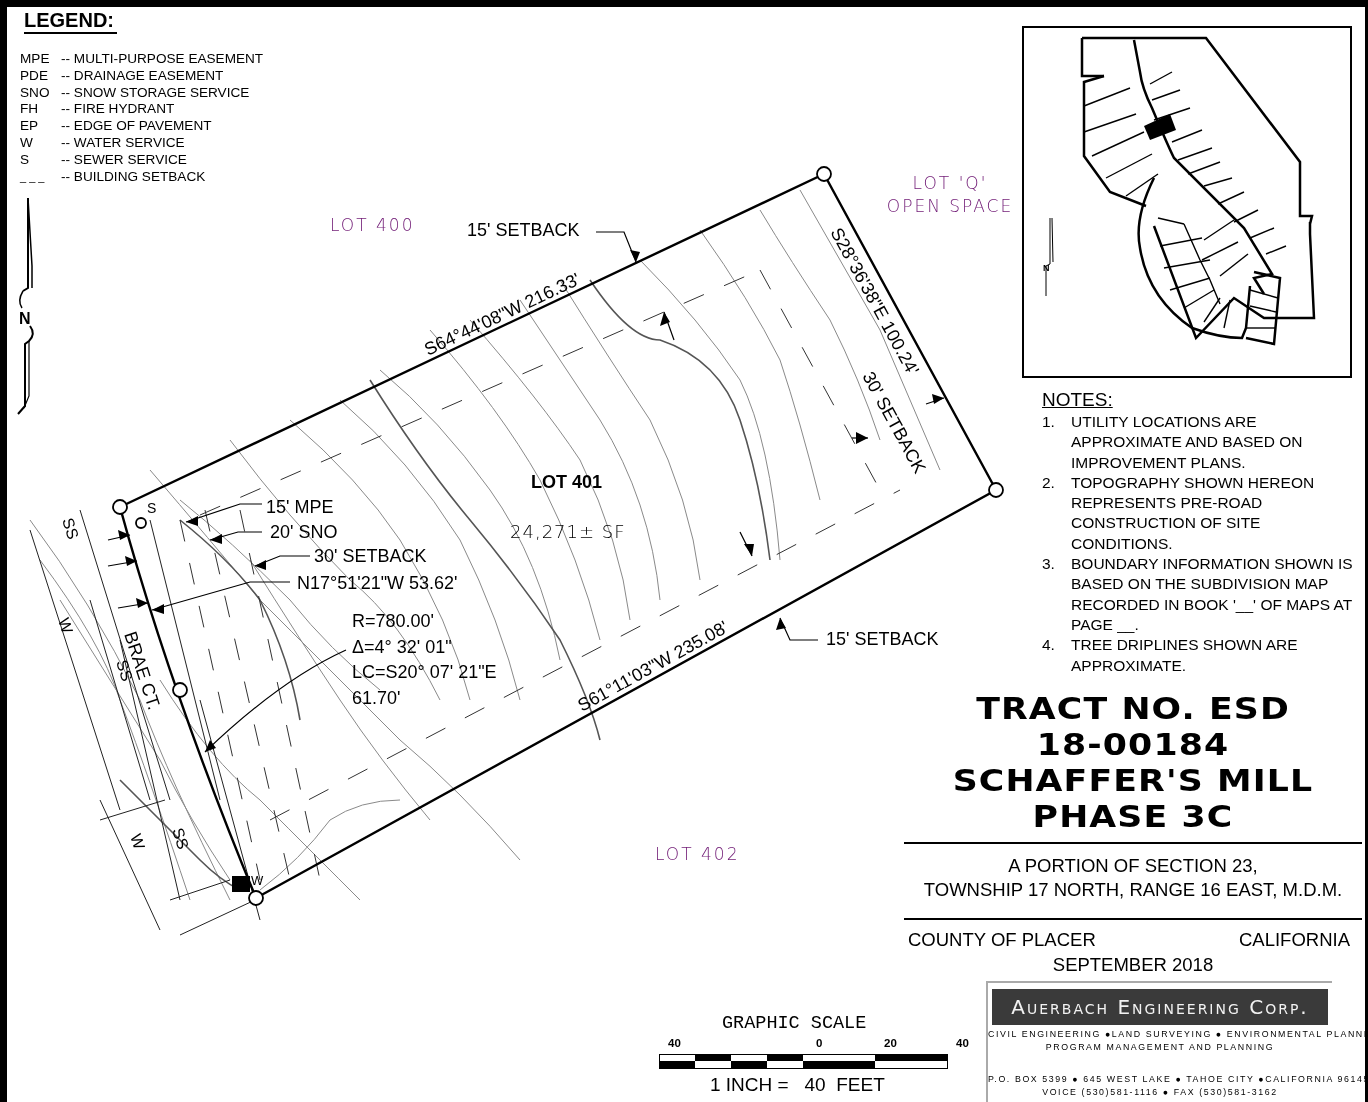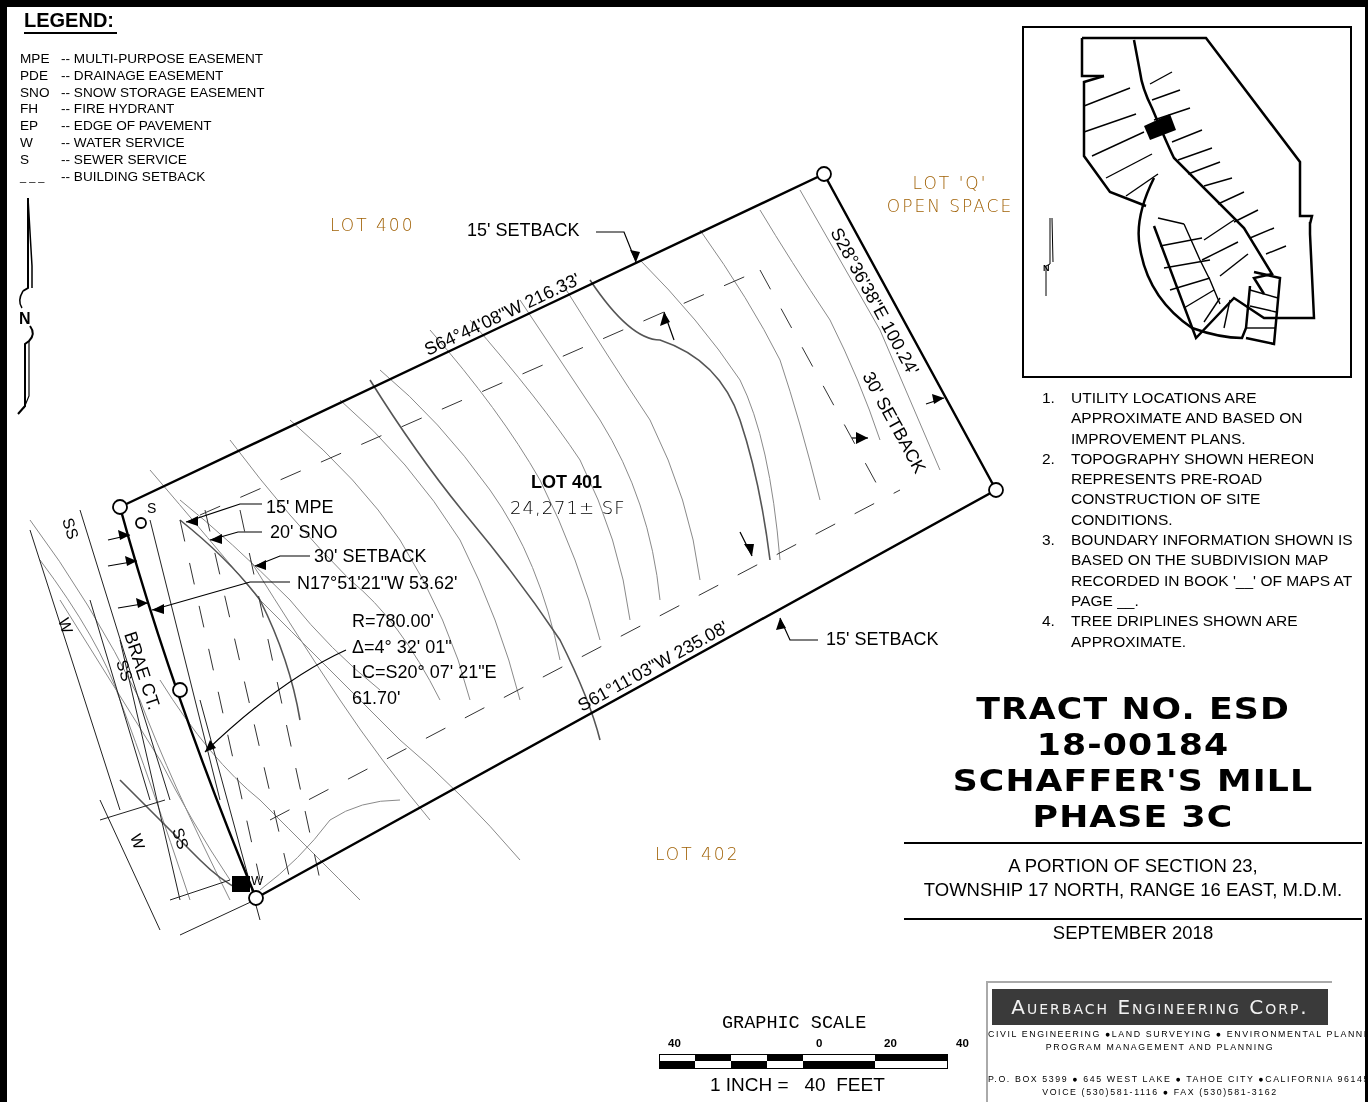--- a/index.html
+++ b/index.html
@@ -21,42 +21,42 @@
   .portion { text-align: center; font-size: 18.5px; line-height: 24px; padding: 10px 0 16px; }
   .county-row { display: flex; justify-content: space-between; font-size: 18.5px; line-height: 24px; padding: 8px 12px 0 4px; }
   .date { text-align: center; font-size: 18.5px; line-height: 26px; }
   .firm { left: 986px; top: 981px; width: 346px; height: 121px; border-left: 2px solid #aaa; border-top: 2px solid #aaa; box-sizing: border-box; }
   .firm-banner { margin: 6px 4px 0 4px; height: 36px; background: #3a3a3a; color: #f2f2f2; font-family: "DejaVu Sans", sans-serif; font-size: 20px; line-height: 36px; text-align: center; letter-spacing: 2px; font-variant: small-caps; font-weight: normal; }
   .firm-line { text-align: center; font-size: 8.8px; letter-spacing: 1.6px; line-height: 13px; white-space: nowrap; }
   .firm-web { font-size: 8.3px; letter-spacing: 0; }
   .scale-title { left: 722px; top: 1013px; font-size: 18.5px; line-height: 22px; font-family: Liberation Mono, monospace; }
   .scale-tick { font-size: 11.5px; font-weight: bold; margin-left: 16px; }
   .scale-foot { left: 710px; top: 1074px; font-size: 19px; line-height: 22px; white-space: pre; }
-  .lotlbl { font-family: "DejaVu Sans", sans-serif; font-weight: 200; color: #a16207; font-size: 17px; letter-spacing: 2px; }
+  .lotlbl { font-family: "DejaVu Sans", sans-serif; font-weight: 200; color: #701a75; font-size: 17px; letter-spacing: 2px; }
   .plat-text { font-size: 18px; white-space: nowrap; }
   svg text { font-family: "Liberation Sans", sans-serif; }
 </style>
 </head>
 <body>
 
 <div class="sheet"></div>
 
 <div class="abs legend-title">LEGEND:</div>
 <div class="abs legend-list">
   <div class="legend-row">
       <span class="legend-abbr">MPE</span>
       <span>-- MULTI-PURPOSE EASEMENT</span>
     </div>
   <div class="legend-row">
       <span class="legend-abbr">PDE</span>
       <span>-- DRAINAGE EASEMENT</span>
     </div>
   <div class="legend-row">
       <span class="legend-abbr">SNO</span>
-      <span>-- SNOW STORAGE EASEMENT</span>
+      <span>-- SNOW STORAGE SERVICE</span>
     </div>
   <div class="legend-row">
       <span class="legend-abbr">FH</span>
       <span>-- FIRE HYDRANT</span>
     </div>
   <div class="legend-row">
       <span class="legend-abbr">EP</span>
       <span>-- EDGE OF PAVEMENT</span>
     </div>
   <div class="legend-row">
@@ -195,21 +195,21 @@
   <text x="0" y="0" font-size="16" transform="translate(130,836) rotate(72)">W</text>
 </svg>
 
 <div class="abs lotlbl" style="left:330px;top:215px;">LOT 400</div>
 <div class="abs lotlbl" style="left:655px;top:844px;">LOT 402</div>
 <div class="abs lotlbl" style="left:894px;top:172px;text-align:center;width:112px;line-height:23px;">
   <div>LOT 'Q'</div>
   <div style="margin-left:-30px;width:172px;">OPEN SPACE</div>
 </div>
 <div class="abs plat-text" style="left:531px;top:472px;font-weight:bold;">LOT 401</div>
-<div class="abs plat-text" style="left:510px;top:497px;font-family:'DejaVu Sans',sans-serif;font-size:18px;font-weight:200;letter-spacing:1px;">24,271± SF</div>
+<div class="abs plat-text" style="left:510px;top:521px;font-family:'DejaVu Sans',sans-serif;font-size:18px;font-weight:200;letter-spacing:1px;">24,271± SF</div>
 <div class="abs plat-text" style="left:467px;top:220px;">15' SETBACK</div>
 <div class="abs plat-text" style="left:826px;top:629px;">15' SETBACK</div>
 <div class="abs plat-text" style="left:266px;top:497px;">15' MPE</div>
 <div class="abs plat-text" style="left:270px;top:522px;">20' SNO</div>
 <div class="abs plat-text" style="left:314px;top:546px;">30' SETBACK</div>
 <div class="abs plat-text" style="left:297px;top:573px;">N17°51'21"W  53.62'</div>
 <div class="abs plat-text" style="left:352px;top:609px;line-height:25.5px;">
   <div>R=780.00'</div>
   <div>Δ=4° 32' 01"</div>
   <div>LC=S20° 07' 21"E</div>
@@ -263,20 +263,21 @@
     <polygon points="120,98 146,86 152,102 126,112" fill="#000"></polygon>
     <g fill="none" stroke="#000" stroke-width="1">
       <path d="M26 190 L26 236 L22 238 L22 268"></path>
       <path d="M28 190 L29 234"></path>
       <text x="19" y="243" font-size="9" font-weight="bold" fill="#000" stroke="none">N</text>
     </g>
   </svg>
 </div>
 
 <div class="abs notes">
+  <div class="notes-title">NOTES:</div>
   <div class="note">
       <span class="note-num">1.</span>
       <span>UTILITY LOCATIONS ARE APPROXIMATE AND BASED ON IMPROVEMENT PLANS.</span>
     </div>
   <div class="note">
       <span class="note-num">2.</span>
       <span>TOPOGRAPHY SHOWN HEREON REPRESENTS PRE-ROAD CONSTRUCTION OF SITE CONDITIONS.</span>
     </div>
   <div class="note">
       <span class="note-num">3.</span>
@@ -292,20 +293,24 @@
   <div class="tract">TRACT NO. ESD</div>
   <div class="tract">18-00184</div>
   <div class="tract">SCHAFFER'S MILL</div>
   <div class="tract">PHASE 3C</div>
   <div class="hr" style="margin-top:8px;"></div>
   <div class="portion">
     <div>A PORTION OF SECTION 23,</div>
     <div>TOWNSHIP 17 NORTH, RANGE 16 EAST, M.D.M.</div>
   </div>
   <div class="hr"></div>
+  <div class="county-row">
+    <span>COUNTY OF PLACER</span>
+    <span>CALIFORNIA</span>
+  </div>
   <div class="date">SEPTEMBER 2018</div>
 </div>
 
 <div class="abs scale-title">GRAPHIC SCALE</div>
 <div class="abs scale-tick" style="left:652px;top:1037px;">40</div>
 <div class="abs scale-tick" style="left:800px;top:1037px;">0</div>
 <div class="abs scale-tick" style="left:868px;top:1037px;text-align:center;">20</div>
 <div class="abs scale-tick" style="left:940px;top:1037px;">40</div>
 <svg class="abs" style="left:659px;top:1054px;" width="290" height="16" viewBox="0 0 290 16">
   <rect x="0.5" y="0.5" width="288" height="14" fill="#fff" stroke="#000" stroke-width="1"></rect>

